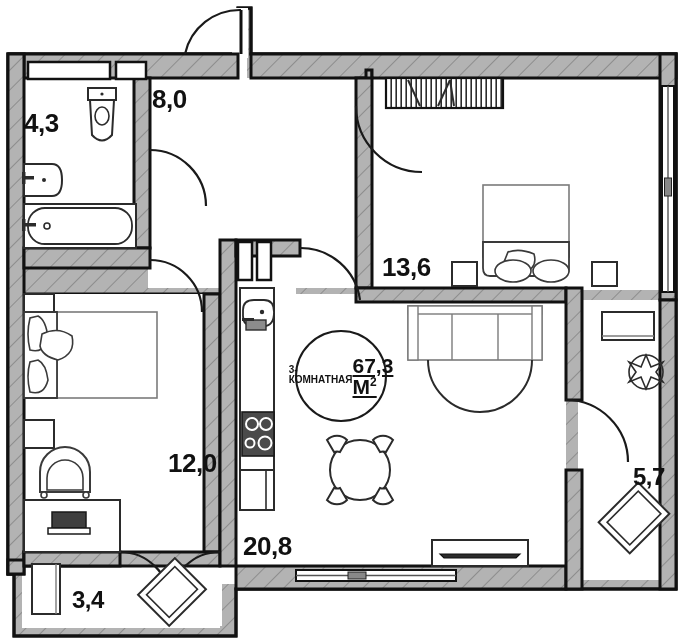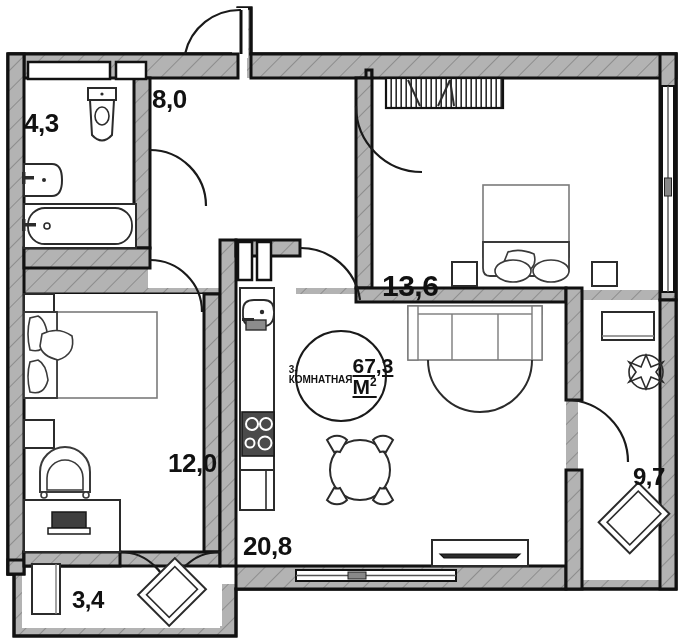--- a/index.html
+++ b/index.html
@@ -392,27 +392,27 @@
         <rect x="152" y="576" width="40" height="32" fill="#ffffff" stroke="#2b2b2b" stroke-width="1.6"></rect>
       </g>
     </g>
 
   </svg>
 
   <div class="area-label" style="left:24px; top:108px; font-size:26px;">4,3</div>
 
   <div class="area-label" style="left:152px; top:84px; font-size:26px;">8,0</div>
 
-  <div class="area-label" style="left:382px; top:269px; font-size:30px;">13,6</div>
+  <div class="area-label" style="left:382px; top:252px; font-size:26px;">13,6</div>
 
   <div class="area-label" style="left:168px; top:448px; font-size:26px;">12,0</div>
 
   <div class="area-label" style="left:243px; top:531px; font-size:26px;">20,8</div>
 
-  <div class="area-label" style="left:633px; top:463px; font-size:24px;">9,7</div>
+  <div class="area-label" style="left:633px; top:463px; font-size:24px;">5,7</div>
 
   <div class="area-label" style="left:72px; top:561px; font-size:24px;margin-top:25px;">3,4</div>
 
   <div class="badge" style="left:295px; top:330px; width:92px; height:92px;">
     <div class="badge-type">3-комнатная</div>
     <div class="badge-rule"></div>
     <div class="badge-area">
       <span>67,3 M</span><sup>2</sup>
     </div>
   </div>

